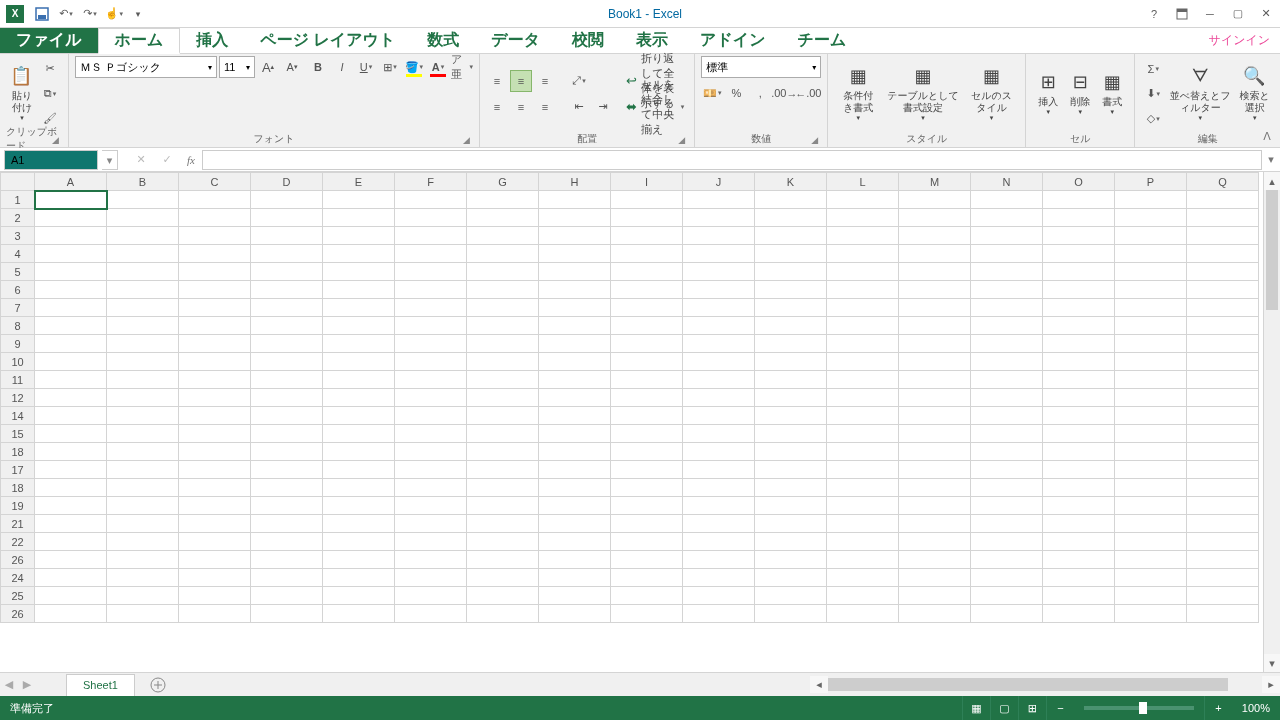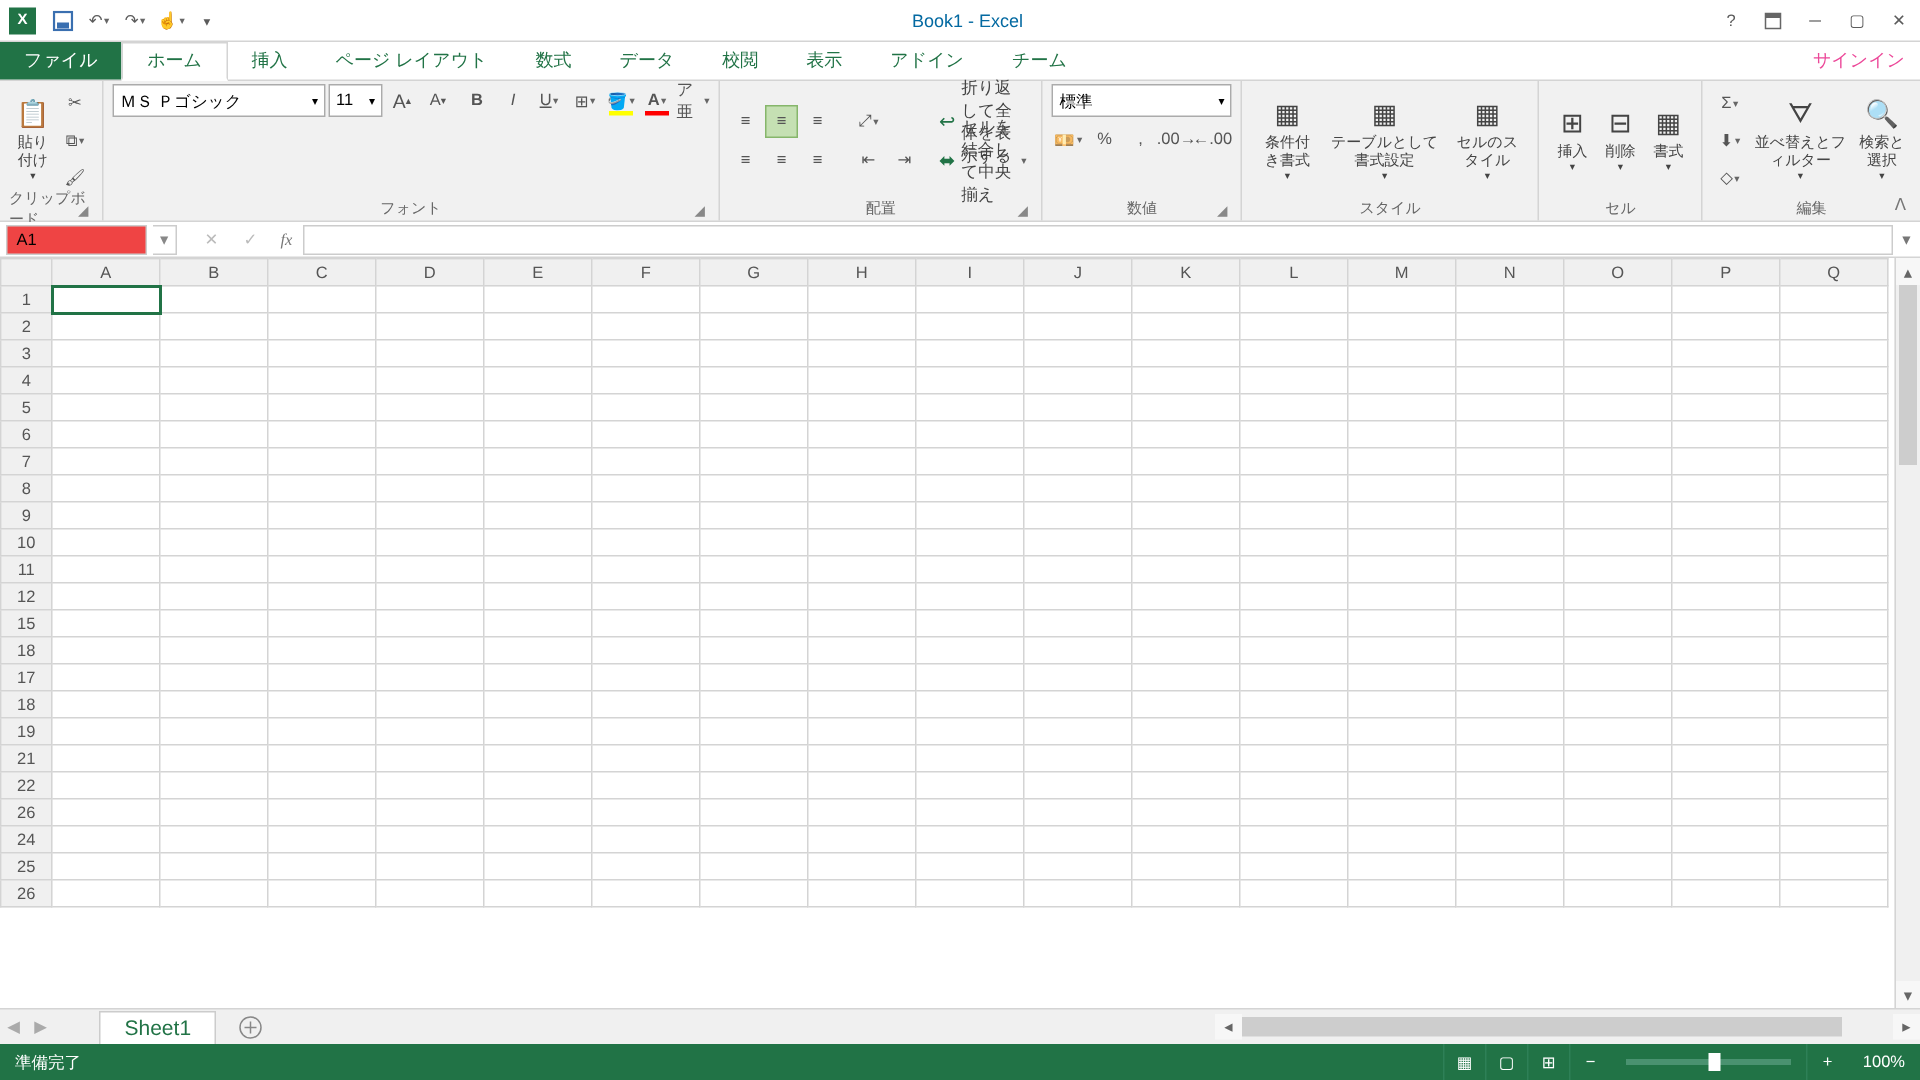--- a/index.html
+++ b/index.html
@@ -3,42 +3,42 @@
 <meta charset="utf-8">
 <style>
 * { margin:0; padding:0; box-sizing:border-box; font-family:"Meiryo UI","MS PGothic",sans-serif; }
 body { width:1280px; height:720px; background:#fff; overflow:hidden; font-size:11px; }
 .titlebar { height:28px; background:#fff; display:flex; align-items:center; border-bottom:1px solid #d4d4d4; }
 .excel-icon { width:18px; height:18px; background:#217346; color:#fff; margin:0 6px; display:flex; align-items:center; justify-content:center; font-size:10px; font-weight:bold; }
 .qa-btn { width:20px; height:20px; display:flex; align-items:center; justify-content:center; color:#5b5b5b; cursor:pointer; margin:0 2px; }
 .titlebar-title { flex:1; text-align:center; color:#0369a1; font-size:12px; }
 .win-btn { width:28px; height:20px; display:flex; align-items:center; justify-content:center; color:#5b5b5b; cursor:pointer; }
 .tabbar { height:26px; background:#fff; display:flex; align-items:stretch; border-bottom:1px solid #d4d4d4; }
-.tab { padding:0 16px; display:flex; align-items:center; color:#217346; font-size:12px; cursor:pointer; }
+.tab { padding:0 16px; display:flex; align-items:center; color:#217346; font-size:16px; cursor:pointer;font-weight:bold; }
 .tab.file { background:#217346; color:#fff; }
 .tab.active { background:#fff; border:1px solid #d4d4d4; border-bottom:2px solid #fff; margin-bottom:-1px; }
 .signin { margin-left:auto; padding:0 10px; display:flex; align-items:center; color:#ec4899; font-size:12px; cursor:pointer; }
 .ribbon { height:94px; background:#f1f1f1; display:flex; border-bottom:1px solid #d4d4d4; position:relative; }
 .ribbon-collapse { position:absolute; right:4px; bottom:2px; width:18px; height:18px; display:flex; align-items:center; justify-content:center; color:#777; cursor:pointer; }
 .group { display:flex; flex-direction:column; border-right:1px solid #d4d4d4; padding:2px 6px 0; }
 .group-body { flex:1; display:flex; align-items:center; }
 .group-label { height:16px; display:flex; align-items:center; justify-content:center; color:#666; font-size:10px; position:relative; }
 .group-launcher { position:absolute; right:-2px; bottom:0; width:12px; height:12px; font-size:9px; color:#888; cursor:pointer; }
 .big-btn { display:flex; flex-direction:column; align-items:center; justify-content:center; cursor:pointer; padding:0 4px; height:74px; color:#444; font-size:10px; line-height:1.2; text-align:center; }
 .big-btn .ic { width:24px; height:24px; margin-bottom:2px; display:flex; align-items:center; justify-content:center; font-size:18px; }
 .small-col { display:flex; flex-direction:column; gap:3px; margin:0 1px; }
 .small-btn { width:22px; height:22px; display:flex; align-items:center; justify-content:center; cursor:pointer; color:#555; position:relative; }
 .small-btn.sel { background:#c5e0b3; border:1px solid #86b66b; }
 .dd-arrow::after { content:"▾"; font-size:7px; color:#666; margin-left:1px; }
 .font-combo { height:22px; border:1px solid #ababab; background:#fff; padding:0 4px; display:flex; align-items:center; font-size:11px; cursor:pointer; }
 .wide-btn { height:22px; display:flex; align-items:center; cursor:pointer; color:#444; padding:0 4px; font-size:11px; }
 .wide-btn .ic { margin-right:4px; font-size:13px; color:#217346; }
 .underline-color { position:absolute; bottom:1px; left:3px; right:3px; height:3px; }
 .formula-bar { height:24px; display:flex; align-items:center; border-bottom:1px solid #d4d4d4; background:#fff; }
-.name-box { width:94px; height:20px; border:1px solid #ccc; margin:0 4px; padding:0 6px; display:flex; align-items:center; font-size:11px; cursor:text; background:#ef4444; }
+.name-box { width:94px; height:20px; border:1px solid #ccc; margin:0 4px; padding:0 6px; display:flex; align-items:center; font-size:11px; cursor:text; background:#0f766e; }
 .name-box-arrow { width:16px; text-align:center; color:#888; border:1px solid #ccc; border-left:none; height:20px; line-height:18px; cursor:pointer; }
 .fb-sep { width:10px; }
 .fb-btn { width:26px; height:20px; display:flex; align-items:center; justify-content:center; color:#bbb; }
 .fx-label { font-style:italic; font-family:serif; color:#777; width:22px; text-align:center; }
 .formula-input { flex:1; height:20px; border:1px solid #ccc; margin-right:18px; cursor:text; }
 .formula-exp { position:absolute; right:2px; width:14px; height:20px; display:flex; align-items:center; justify-content:center; color:#777; cursor:pointer; }
 .sheet-area { height:500px; display:flex; }
 .grid-wrap { flex:1; position:relative; overflow:hidden; }
 table.grid { border-collapse:collapse; table-layout:fixed; }
 table.grid th, table.grid td { border:1px solid #d4d4d4; font-weight:normal; }
@@ -46,21 +46,21 @@
 th.row-h { width:34px; background:#f0f0f0; color:#555; font-size:11px; text-align:center; }
 th.corner { width:34px; background:#f0f0f0; }
 td.cell { width:72px; height:18px; background:#fff; }
 td.cell.sel { outline:2px solid #217346; outline-offset:-1px; }
 .vscroll { width:17px; background:#f0f0f0; border-left:1px solid #d4d4d4; display:flex; flex-direction:column; }
 .vscroll .arr { height:18px; display:flex; align-items:center; justify-content:center; color:#666; cursor:pointer; background:#f7f7f7; }
 .vscroll .track { flex:1; position:relative; }
 .vscroll .thumb { position:absolute; top:0; left:2px; right:2px; height:120px; background:#cdcdcd; cursor:pointer; }
 .sheettab-bar { height:24px; display:flex; align-items:center; border-top:1px solid #d4d4d4; background:#f0f0f0; }
 .st-nav { width:18px; height:20px; display:flex; align-items:center; justify-content:center; color:#aaa; cursor:pointer; }
-.sheet-tab { padding:0 16px; height:22px; display:flex; align-items:center; background:#fff; border:1px solid #ccc; border-bottom:none; color:#217346; font-size:14px; cursor:pointer; margin-left:30px; }
+.sheet-tab { padding:0 16px; height:22px; display:flex; align-items:center; background:#fff; border:1px solid #ccc; border-bottom:none; color:#217346; font-size:11px; cursor:pointer; margin-left:30px; }
 .add-sheet { width:22px; height:22px; display:flex; align-items:center; justify-content:center; cursor:pointer; margin-left:12px; }
 .hscroll-area { flex:1; display:flex; align-items:center; margin-left:auto; margin-right:0; }
 .hscroll { width:470px; height:17px; background:#f0f0f0; display:flex; margin-left:auto; }
 .hscroll .arr { width:18px; display:flex; align-items:center; justify-content:center; color:#666; cursor:pointer; background:#f7f7f7; }
 .hscroll .track { flex:1; position:relative; }
 .hscroll .thumb { position:absolute; top:2px; bottom:2px; left:0; width:400px; background:#cdcdcd; cursor:pointer; }
 .statusbar { height:24px; background:#217346; color:#fff; display:flex; align-items:center; font-size:11px; }
 .status-text { padding:0 10px; }
 .view-btns { margin-left:auto; display:flex; }
 .view-btn { width:28px; height:24px; display:flex; align-items:center; justify-content:center; cursor:pointer; border-left:1px solid #2e8057; }
@@ -569,20 +569,40 @@
             <td class="cell"></td>
             <td class="cell"></td>
             <td class="cell"></td>
             <td class="cell"></td>
             <td class="cell"></td>
             <td class="cell"></td>
             <td class="cell"></td>
             <td class="cell"></td>
           </tr>
           <tr>
+            <th class="row-h">14</th>
+            <td class="cell"></td>
+            <td class="cell"></td>
+            <td class="cell"></td>
+            <td class="cell"></td>
+            <td class="cell"></td>
+            <td class="cell"></td>
+            <td class="cell"></td>
+            <td class="cell"></td>
+            <td class="cell"></td>
+            <td class="cell"></td>
+            <td class="cell"></td>
+            <td class="cell"></td>
+            <td class="cell"></td>
+            <td class="cell"></td>
+            <td class="cell"></td>
+            <td class="cell"></td>
+            <td class="cell"></td>
+          </tr>
+          <tr>
             <th class="row-h">15</th>
             <td class="cell"></td>
             <td class="cell"></td>
             <td class="cell"></td>
             <td class="cell"></td>
             <td class="cell"></td>
             <td class="cell"></td>
             <td class="cell"></td>
             <td class="cell"></td>
             <td class="cell"></td>

